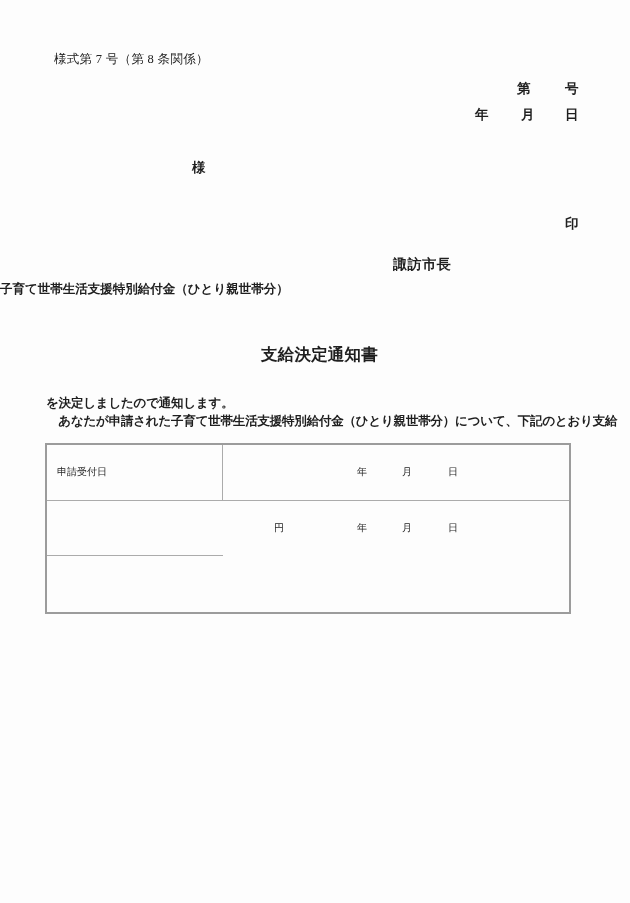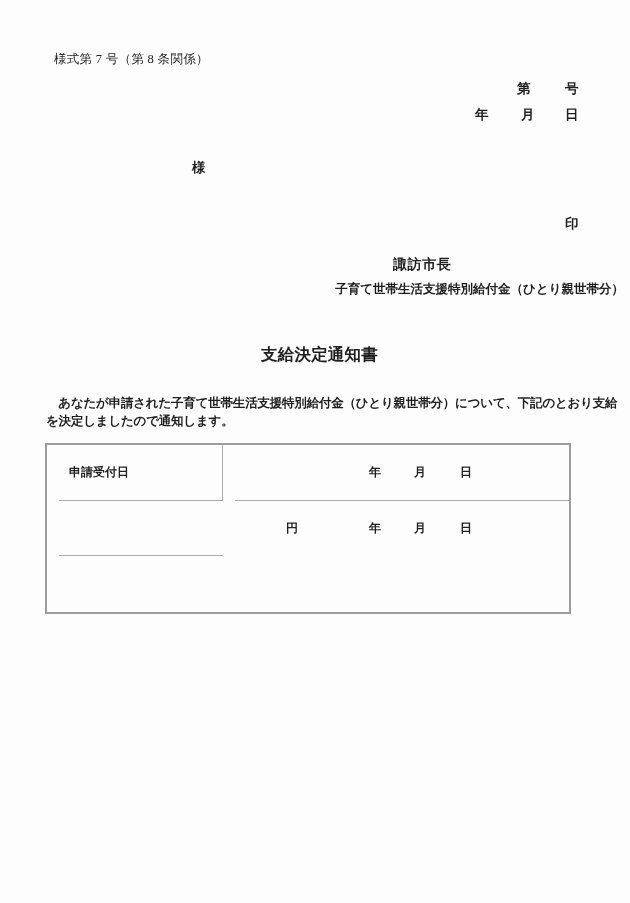--- a/index.html
+++ b/index.html
@@ -30,21 +30,21 @@
   .date-month { left: 521px; top: 108px; font-size: 13.5px; font-weight: 600; }
   .date-day   { left: 565px; top: 108px; font-size: 13.5px; font-weight: 600; }
 
   .addressee { left: 192px; top: 161px; font-size: 13.5px; font-weight: 600; }
 
   .sender { left: 393px; top: 217px; font-size: 14px; font-weight: 600; letter-spacing: 0.6px; margin-top: 40px; }
   .seal   { left: 565px; top: 217px; font-size: 13.5px; font-weight: 600; }
 
   .program-name {
     left: 0; top: 283px; width: 624px;
-    text-align: right;
+    text-align: left;
     font-size: 12.5px; font-weight: 600;
   }
 
   .doc-title {
     left: 0; top: 346px; width: 639px;
     text-align: center;
     font-size: 16.5px; font-weight: 700;
     letter-spacing: 0.2px;
   }
 
@@ -64,21 +64,21 @@
     border: 2px solid #9c9c9c;
     display: grid;
     grid-template-columns: 176px 1fr;
     grid-template-rows: 1fr 1fr 1fr;
     background: #fdfdfd;
   }
   .cell {
     box-sizing: border-box;
     position: relative;
     border-bottom: 1px solid #ababab;
-    font-size: 12px; font-weight: 700; margin-left: 12px;
+    font-size: 10px; font-weight: 400;
   }
   .cell.label {
     border-right: 1px solid #ababab;
     display: flex;
     align-items: center;
     padding-left: 10px;
   }
   .cell.last { border-bottom: none; }
   .vp {
     position: absolute;
@@ -108,22 +108,22 @@
   <span class="abs addressee">様</span>
 
   <span class="abs sender">諏訪市長</span>
   <span class="abs seal">印</span>
 
   <div class="abs program-name">子育て世帯生活支援特別給付金（ひとり親世帯分）</div>
 
   <div class="abs doc-title">支給決定通知書</div>
 
   <div class="abs body-text">
+    <div>を決定しましたので通知します。</div>
     <div>　あなたが申請された子育て世帯生活支援特別給付金（ひとり親世帯分）について、下記のとおり支給</div>
-    <div>を決定しましたので通知します。</div>
   </div>
 
   <div class="notice-table">
 
     <div class="cell label">申請受付日</div>
     <div class="cell value">
       <span class="vp vp-year">年</span>
       <span class="vp vp-month">月</span>
       <span class="vp vp-day">日</span>
     </div>

